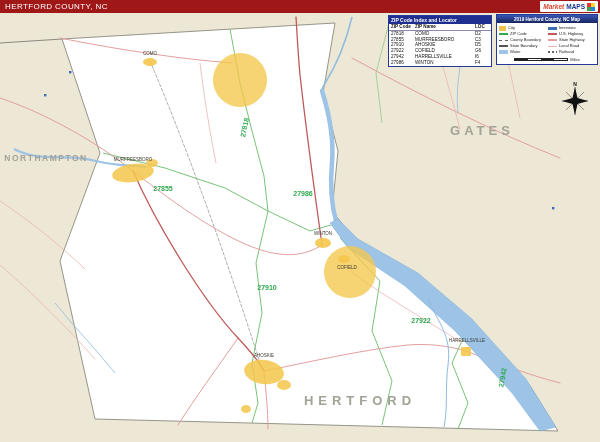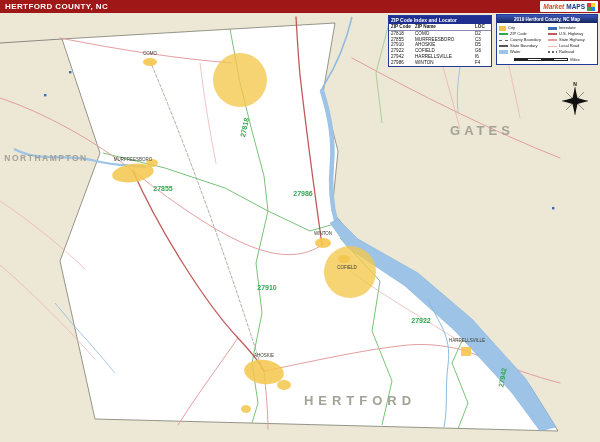--- a/index.html
+++ b/index.html
@@ -7,21 +7,21 @@
   .stage {
     position:relative; width:600px; height:442px; overflow:hidden;
     font-family:"Liberation Sans", sans-serif; background:#EDE7D5;
   }
   
   .titlebar {
     position:absolute; left:0; top:0; width:600px; height:13px;
     background:#A01717; display:flex; align-items:center;
   }
   .titlebar .map-title {
-    color:#ffffff; font-size:8px; font-weight:bold; letter-spacing:.4px;
+    color:#ffffff; font-size:8px; font-weight:normal; letter-spacing:.4px;
     padding-left:5px; white-space:nowrap;
   }
   .logo-box {
     position:absolute; right:2px; top:1px; height:11px; background:#ffffff;
     border-radius:1px; display:flex; align-items:center; gap:2px; padding:0 3px;
   }
   .logo-market { font-size:6.5px; font-weight:bold; color:#D4442A; font-style:italic; }
   .logo-maps   { font-size:6.5px; font-weight:bold; color:#1B3C8C; }
   .logo-grid { width:8px; height:8px; display:grid; grid-template-columns:4px 4px; grid-template-rows:4px 4px; }
   .lg1{background:#E53935}.lg2{background:#FDD835}.lg3{background:#43A047}.lg4{background:#1E88E5}

